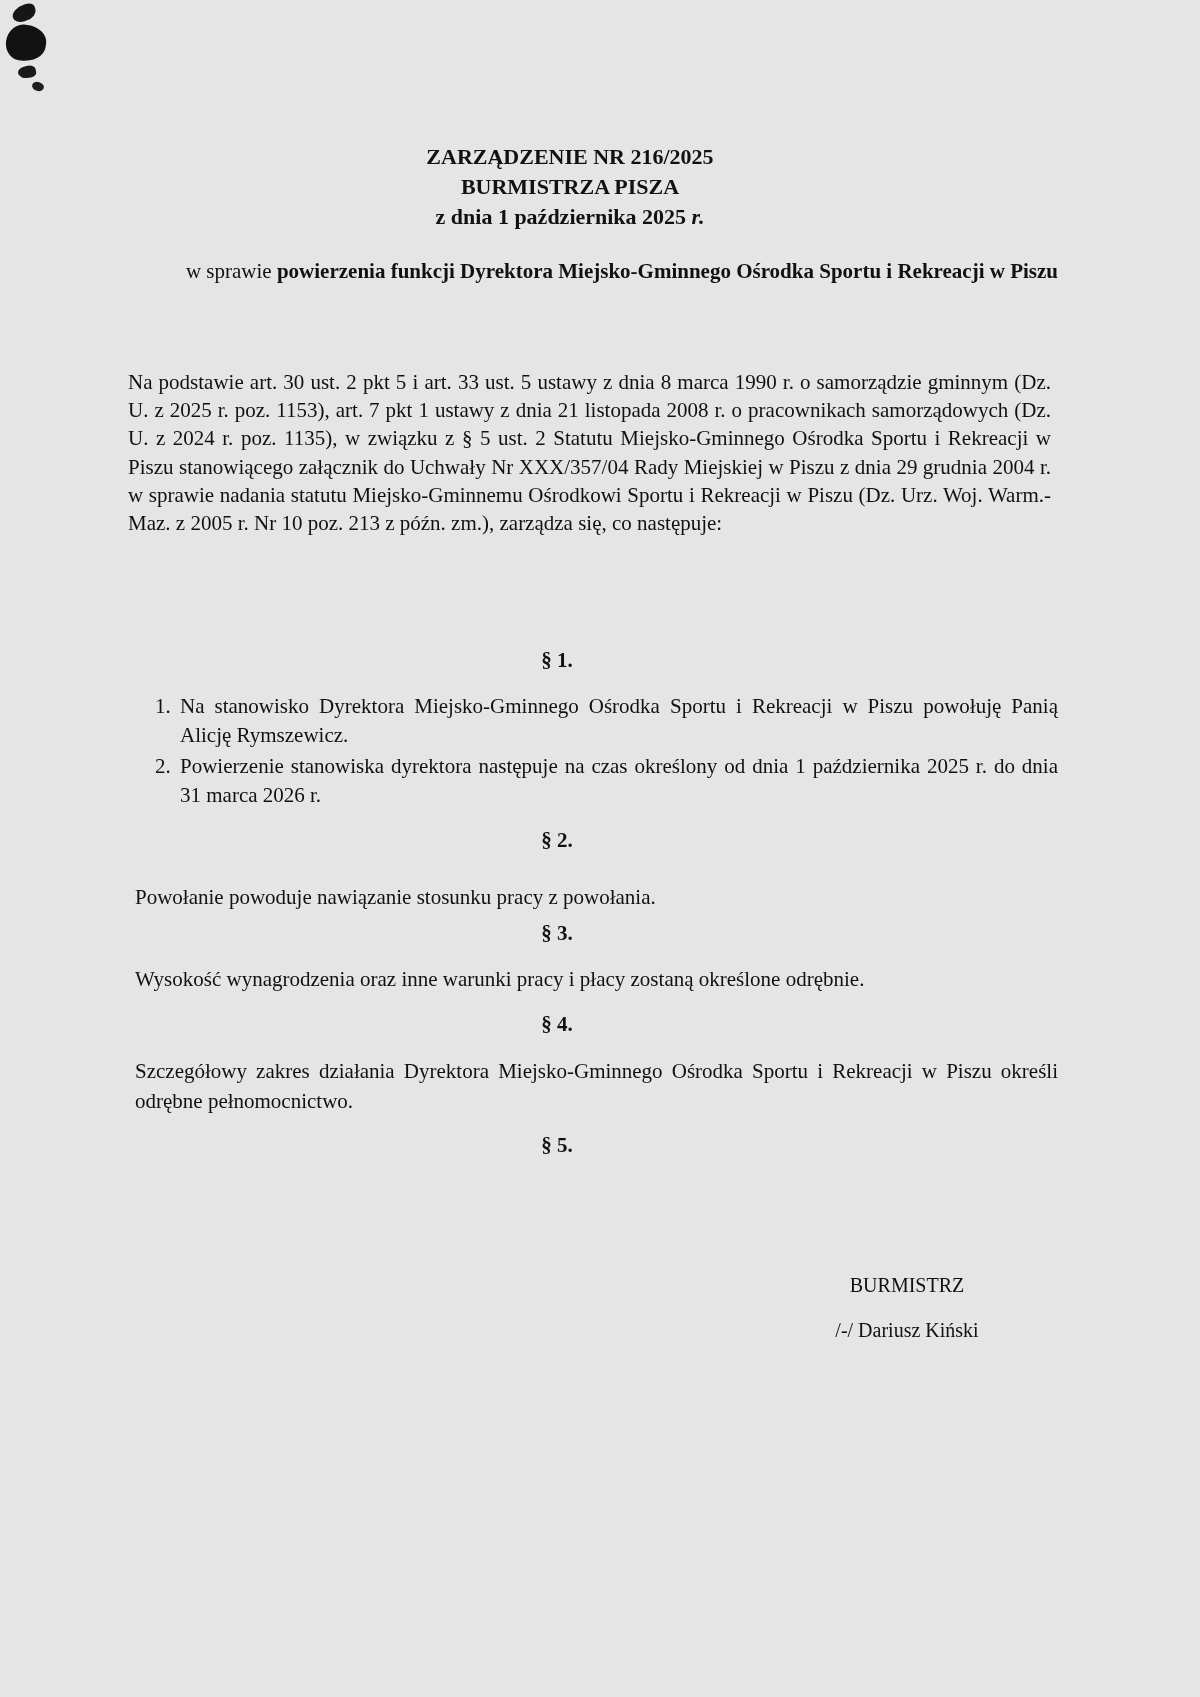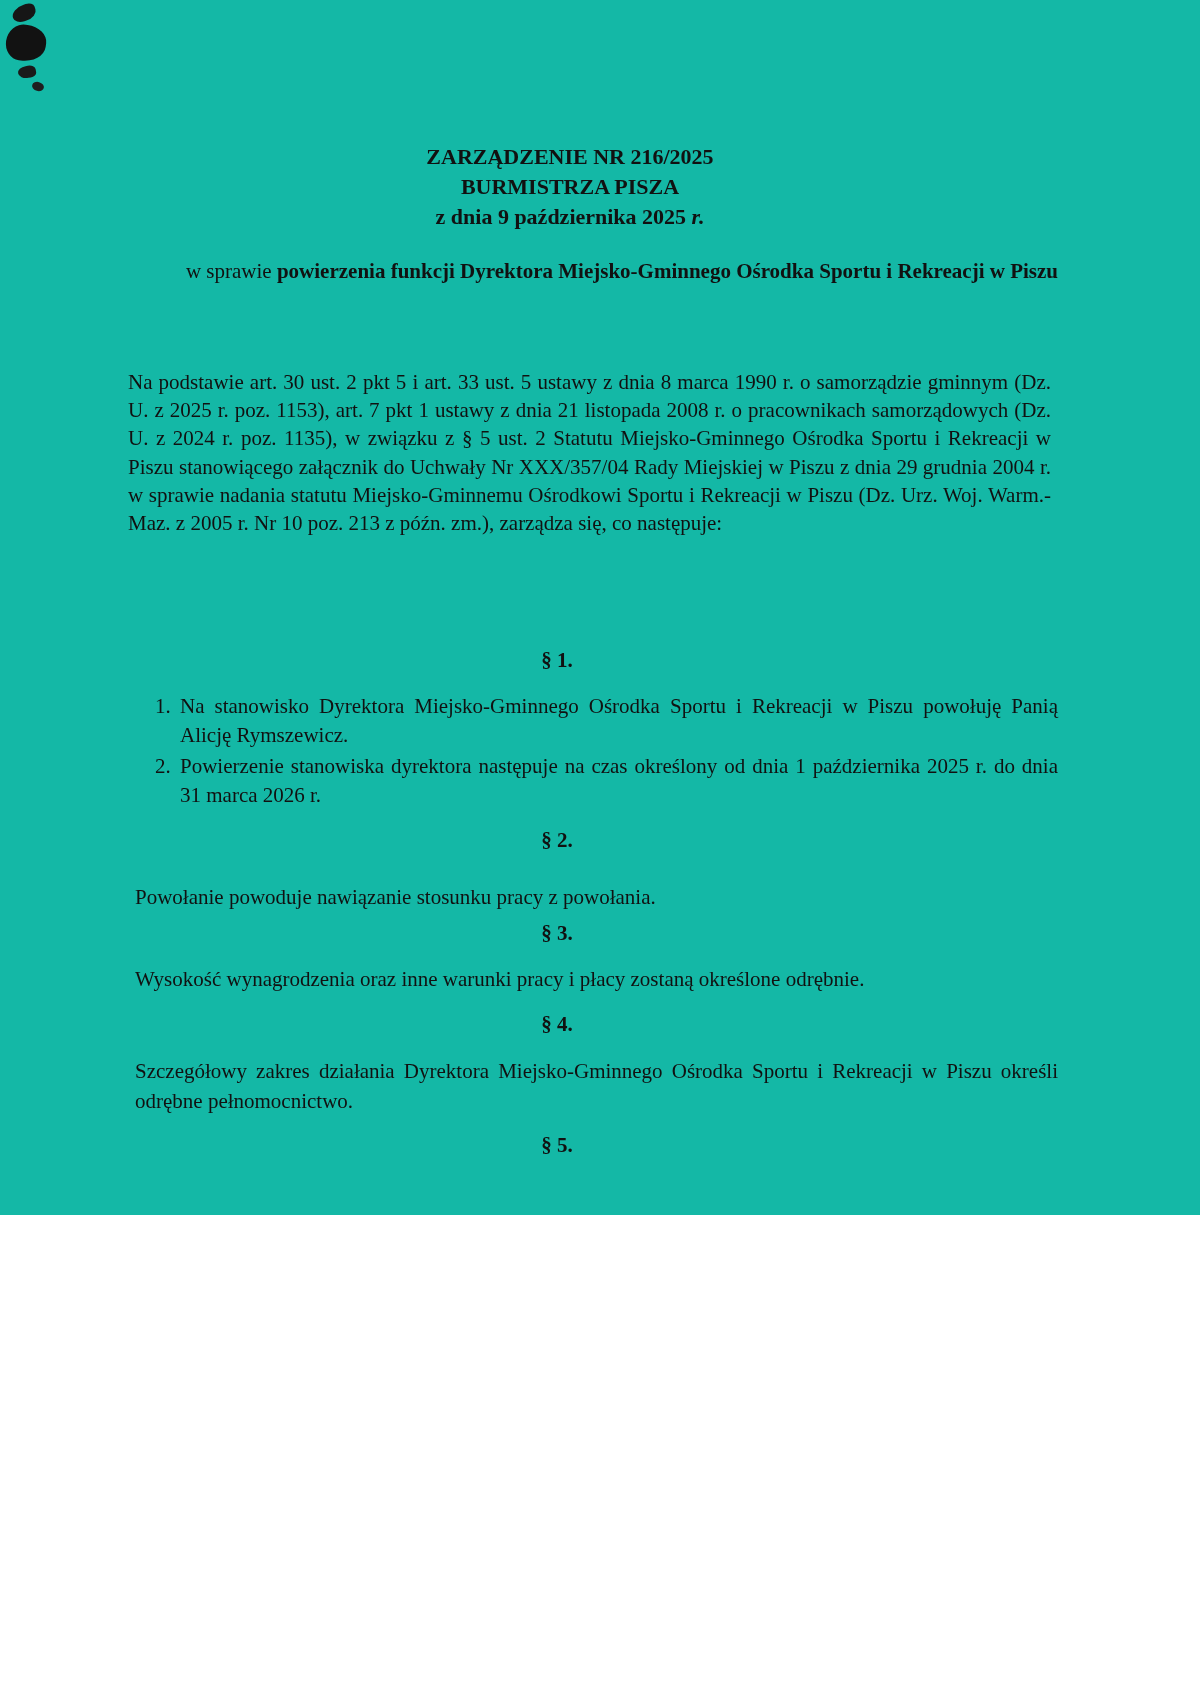--- a/index.html
+++ b/index.html
@@ -3,22 +3,22 @@
 <meta charset="utf-8">
 <style>
   html, body {
     margin: 0;
     padding: 0;
     background: #ffffff;
   }
   .page {
     position: relative;
     width: 1200px;
-    height: 1215px;
-    background: #14b8a6;
+    height: 1697px;
+    background: #e5e5e5;
     font-family: "Liberation Serif", "DejaVu Serif", serif;
     color: #111111;
     overflow: hidden;
   }
   .abs { position: absolute; }
 
   
   .scan-marks { position: absolute; left: 0; top: 0; width: 70px; height: 110px; }
   .scan-marks .m1 { position: absolute; left: 12px; top: 5px;  width: 24px; height: 16px; background: #161616; border-radius: 65% 35% 55% 45%; transform: rotate(-18deg); }
   .scan-marks .m2 { position: absolute; left: 6px;  top: 25px; width: 40px; height: 36px; background: #121212; border-radius: 45% 55% 60% 40% / 55% 45% 50% 50%; transform: rotate(8deg); }
@@ -85,41 +85,41 @@
     text-align: left;
   }
   .p2 { top: 854px; margin-top: 28px; }
   .p3 { top: 964px; }
   .p4 { top: 1056px; text-align: justify; }
   .p5 { top: 1178px; }
 
   .signature {
     left: 737px; top: 1271px; width: 340px;
     text-align: center;
-    font-size: 24px;
+    font-size: 20px;
     line-height: 28px;
   }
   .signature .sig-name { margin-top: 17px; }
 </style>
 </head>
 <body>
 
 <div class="page">
 
   <div class="scan-marks">
     <span class="m1"></span>
     <span class="m2"></span>
     <span class="m3"></span>
     <span class="m4"></span>
   </div>
 
   <div class="abs title-block">
     <div>ZARZĄDZENIE NR 216/2025</div>
     <div>BURMISTRZA PISZA</div>
-    <div><span>z dnia 9 października 2025 </span><span class="it">r.</span></div>
+    <div><span>z dnia 1 października 2025 </span><span class="it">r.</span></div>
   </div>
 
   <div class="abs subject">
     <span>w sprawie </span><span class="bold">powierzenia funkcji Dyrektora Miejsko-Gminnego Ośrodka Sportu i Rekreacji w Piszu</span>
   </div>
 
   <div class="abs legal-basis">Na podstawie art. 30 ust. 2 pkt 5 i art. 33 ust. 5 ustawy z dnia 8 marca 1990 r. o samorządzie gminnym (Dz. U. z 2025 r. poz. 1153), art. 7 pkt 1 ustawy z dnia 21 listopada 2008 r. o pracownikach samorządowych (Dz. U. z 2024 r. poz. 1135), w związku z § 5 ust. 2 Statutu Miejsko-Gminnego Ośrodka Sportu i Rekreacji w Piszu stanowiącego załącznik do Uchwały Nr XXX/357/04 Rady Miejskiej w Piszu z dnia 29 grudnia 2004 r. w sprawie nadania statutu Miejsko-Gminnemu Ośrodkowi Sportu i Rekreacji w Piszu (Dz. Urz. Woj. Warm.-Maz. z 2005 r. Nr 10 poz. 213 z późn. zm.), zarządza się, co następuje:</div>
 
   <div class="abs section-heading h1">§ 1.</div>
 

